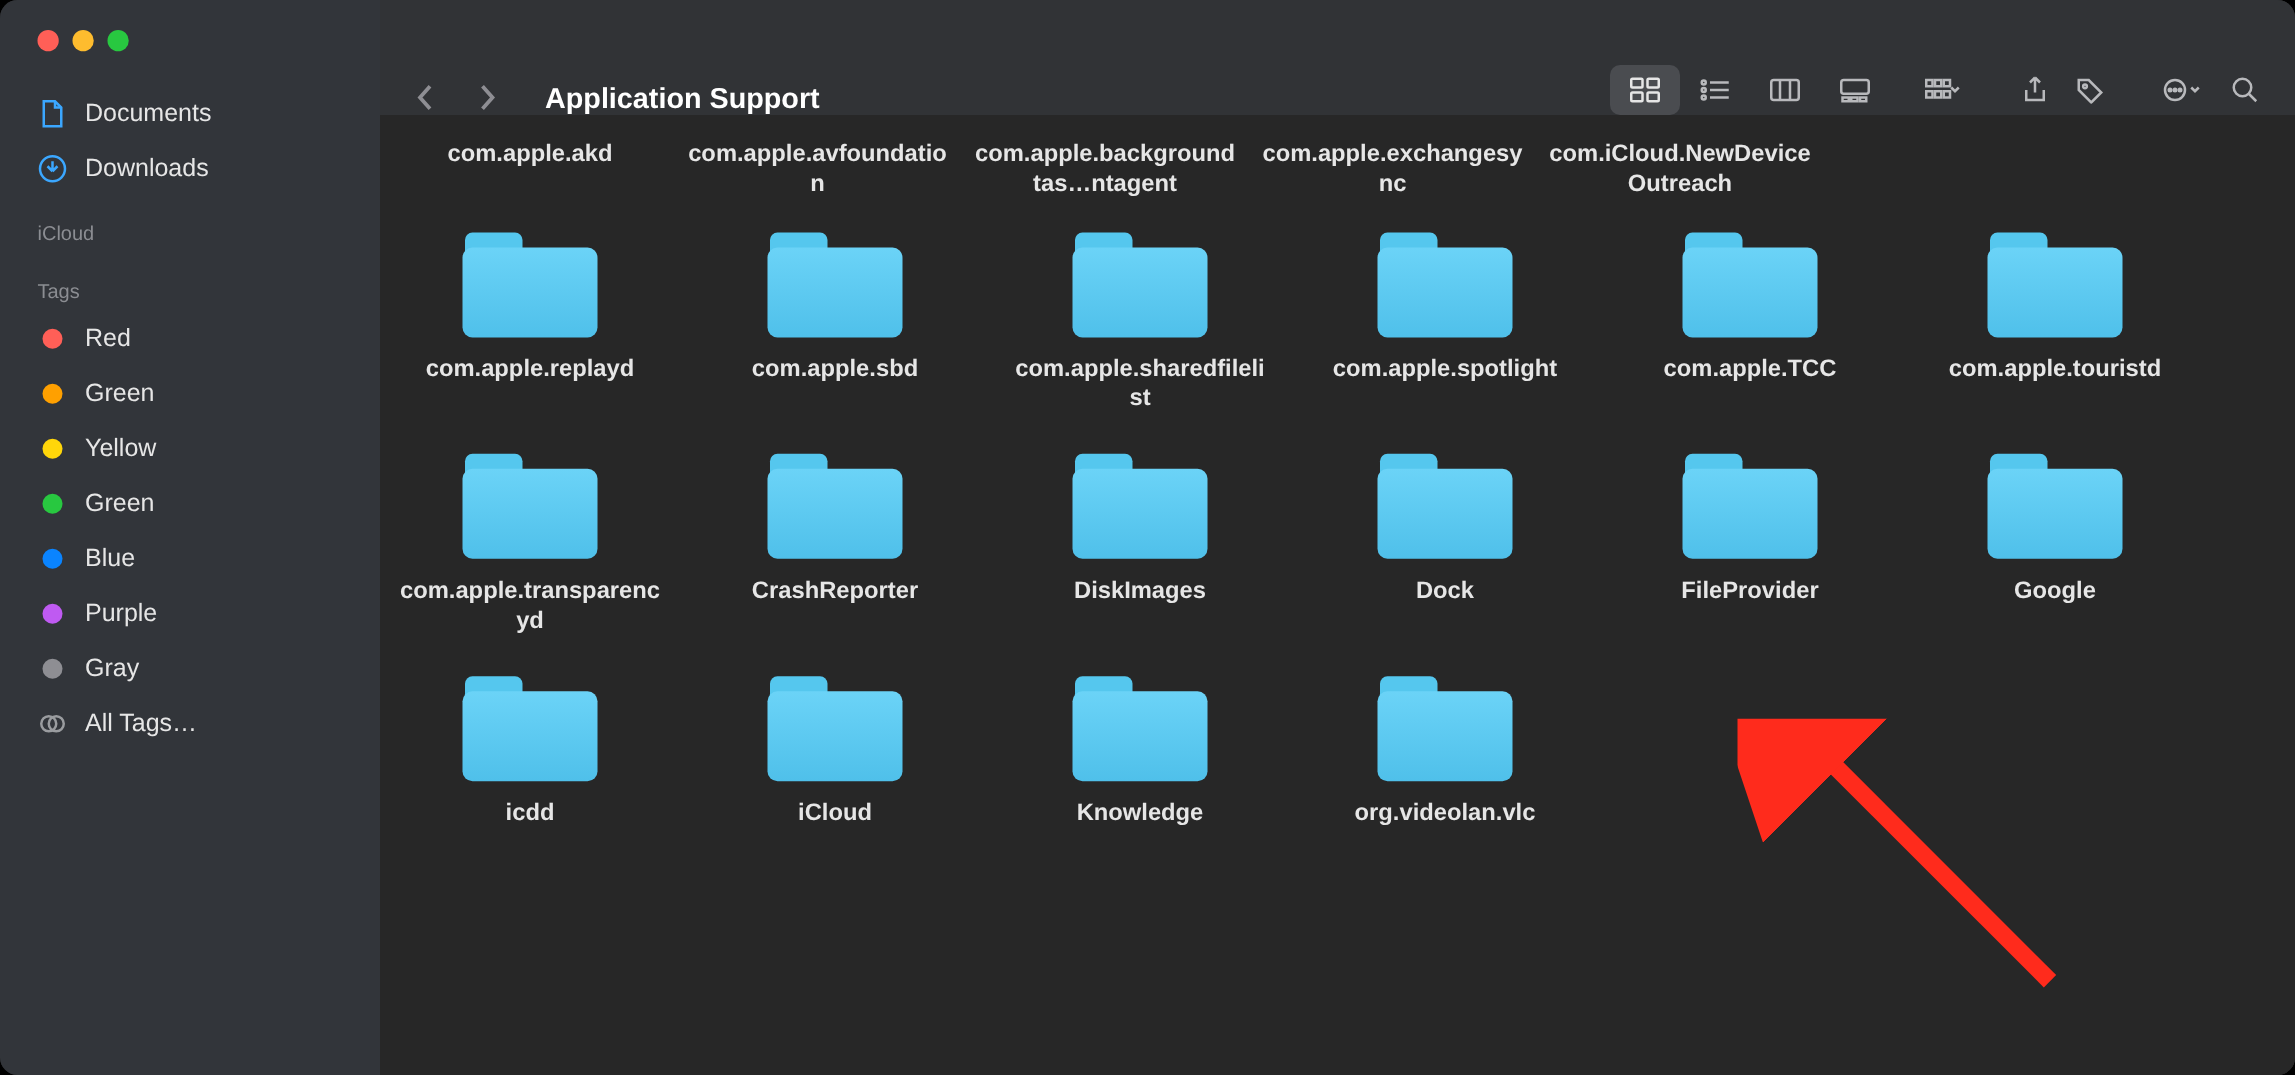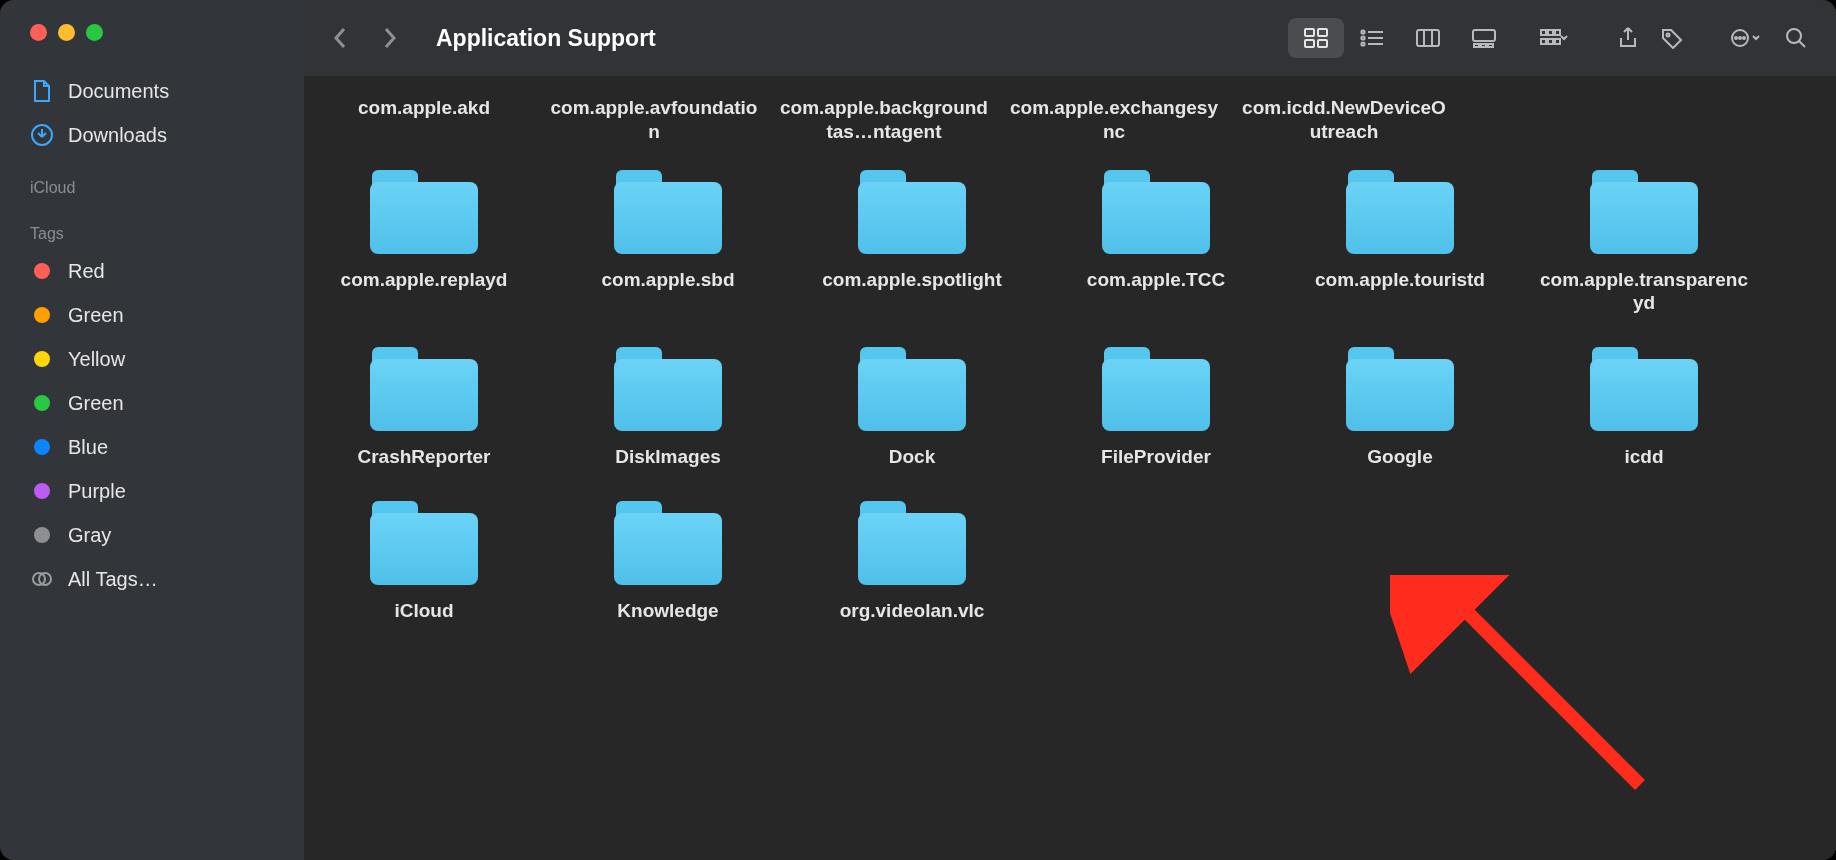--- a/index.html
+++ b/index.html
@@ -51,22 +51,22 @@
   .tag-dot.yellow { background:#ffd60a; }
   .tag-dot.green  { background:#28c840; }
   .tag-dot.blue   { background:#0a84ff; }
   .tag-dot.purple { background:#bf5af2; }
   .tag-dot.gray   { background:#8e8e93; }
   .tag-all-icon svg { stroke:#9a9c9f; }
 
   
   .main { flex: 1; display: flex; flex-direction: column; background:#272727; }
   .toolbar {
-    height: 76px;
-    display: flex; align-items: center;
+    height: 92px;
+    display: flex; align-items: flex-end;
     padding: 0 18px 0 22px;
     background:#313336;
   }
   .nav-btns { display:flex; gap:22px; margin-right:32px; }
   .nav-btn { width:28px; height:28px; display:flex; align-items:center; justify-content:center; cursor:pointer; }
   .nav-btn svg { stroke:#8e8e93; }
   .nav-btn svg { stroke-width:3; }
   .window-title { font-size:23px; font-weight:600; color:#ffffff; }
   .spacer { flex:1; }
   .tb-group { display:flex; align-items:center; gap:0; margin-left:24px; }
@@ -308,37 +308,44 @@
           <div class="item label-only">
             <div class="label">com.apple.avfoundation</div>
           </div>
           <div class="item label-only">
             <div class="label">com.apple.backgroundtas…ntagent</div>
           </div>
           <div class="item label-only">
             <div class="label">com.apple.exchangesync</div>
           </div>
           <div class="item label-only">
-            <div class="label">com.icdd.NewDeviceOutreach</div>
+            <div class="label">com.iCloud.NewDeviceOutreach</div>
           </div>
         </div>
       <div class="grid" id="gridMain" style="margin-top:18px;gap:24px;">
           <div class="item">
             <div class="folder-icon">
               <div class="tab"></div>
               <div class="body"></div>
             </div>
             <div class="label">com.apple.replayd</div>
           </div>
           <div class="item">
             <div class="folder-icon">
               <div class="tab"></div>
               <div class="body"></div>
             </div>
             <div class="label">com.apple.sbd</div>
+          </div>
+          <div class="item">
+            <div class="folder-icon">
+              <div class="tab"></div>
+              <div class="body"></div>
+            </div>
+            <div class="label">com.apple.sharedfilelist</div>
           </div>
           <div class="item">
             <div class="folder-icon">
               <div class="tab"></div>
               <div class="body"></div>
             </div>
             <div class="label">com.apple.spotlight</div>
           </div>
           <div class="item">
             <div class="folder-icon">

